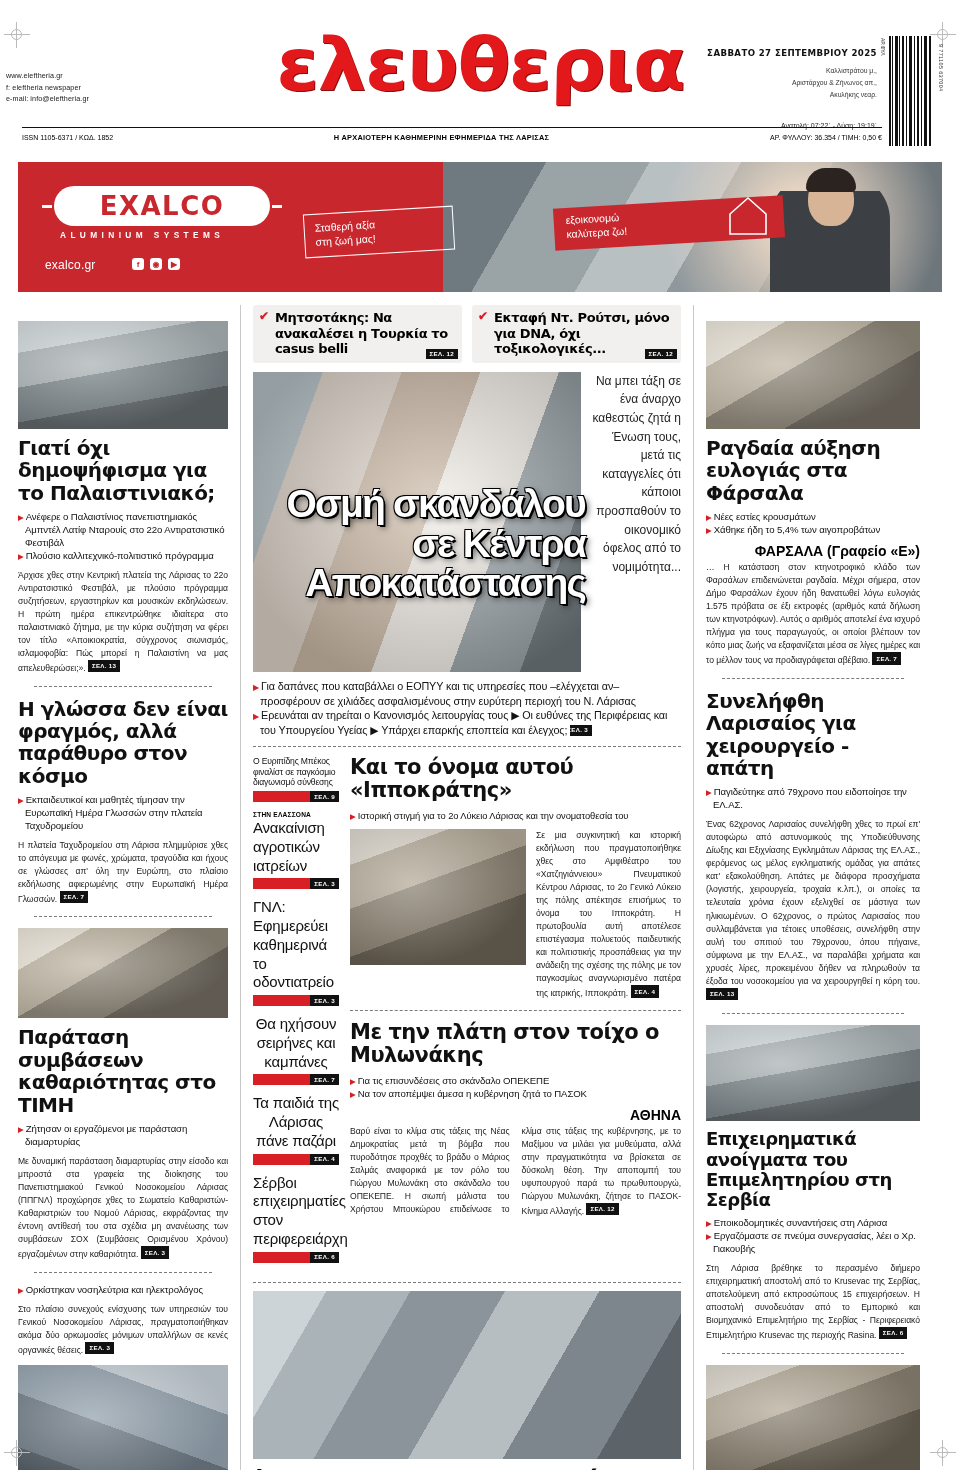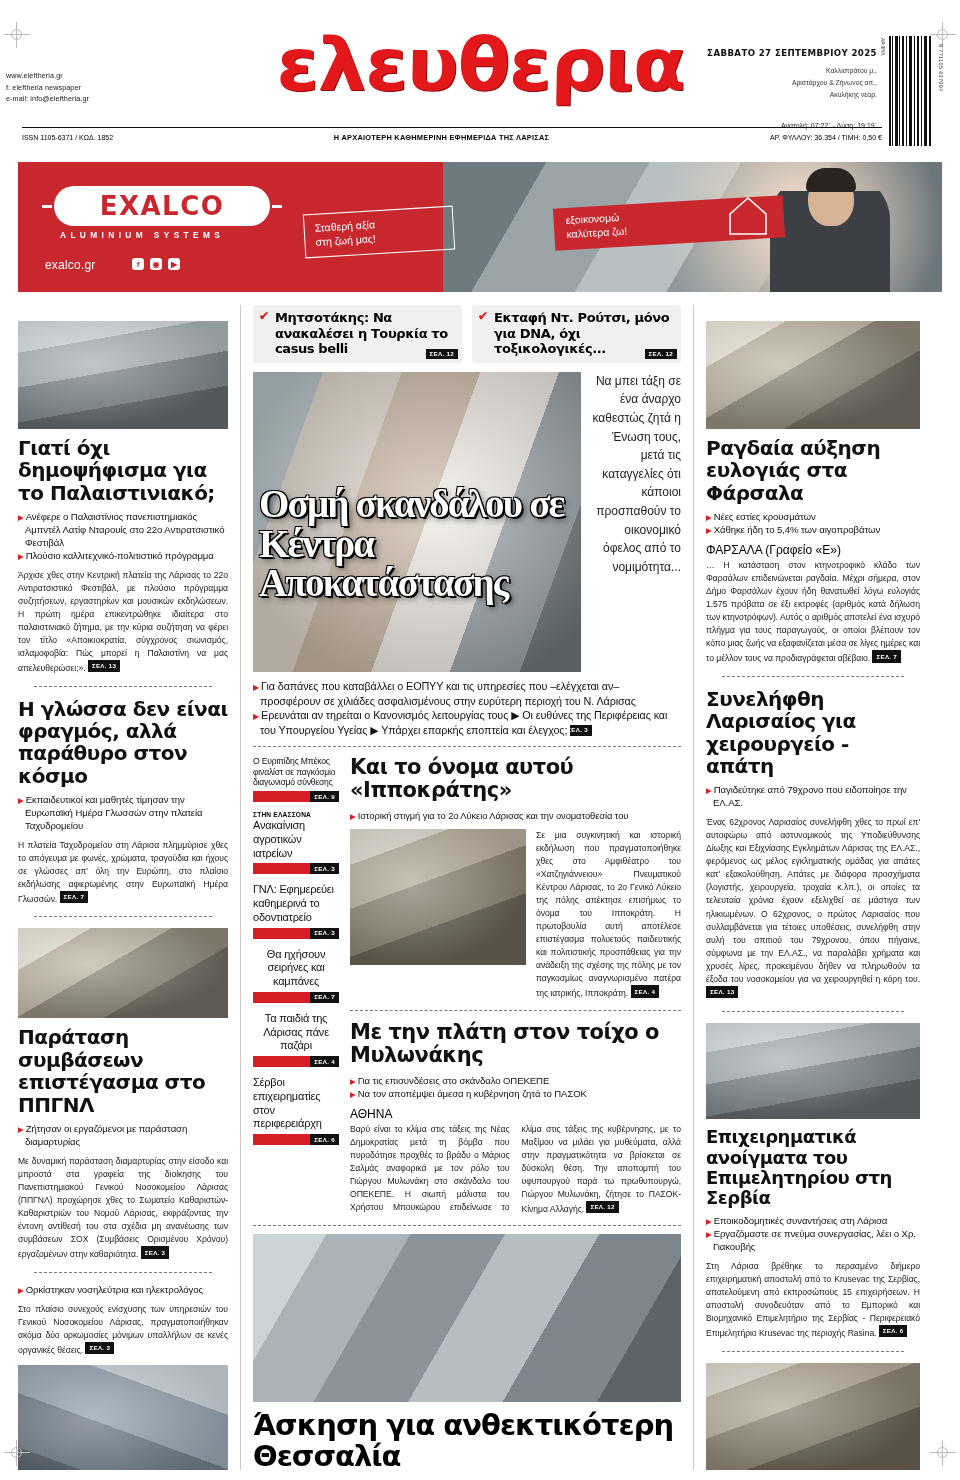--- a/index.html
+++ b/index.html
@@ -221,53 +221,54 @@
     background:
       linear-gradient(110deg,#b9c6cb 0 16%, #e0d6cb 16% 34%, #cbb9a6 34% 52%, #f0ece6 52% 70%, #9aa3a8 70% 86%, #6f787d 86% 100%);
     overflow:hidden;
   }
   .lead-photo::after {
     content:""; position:absolute; inset:0;
     background: radial-gradient(ellipse at 55% 45%, rgba(255,255,255,.35), rgba(0,0,0,.2) 78%);
   }
   .lead-title {
     position:absolute; left:6px; top:112px; width:326px; z-index:3;
-    font-family:Liberation Serif, serif; font-weight:700;
+    font-family:Liberation Sans, sans-serif; font-weight:700;
     font-size:39px; line-height:1.02; color:#fff; letter-spacing:-1.8px;
     text-shadow: 2px 2px 0 #000, -1px -1px 0 #000, 1px -1px 0 #000, -1px 1px 0 #000, 3px 3px 6px rgba(0,0,0,.6);
+    text-align: right;
   }
   .lead-side {
     position:absolute; right:0; top:0; width:94px;
     font-size:12px; line-height:1.55; text-align:right; color:#222;
   }
 
   .lead-bullets { margin-top:4px; }
   .lead-bullets .bullet { font-size:10.8px; line-height:1.36; }
   .lead-bullets .bullet::before { font-size:8px; }
 
   
   .briefs { width:86px; flex:0 0 86px; }
   .brief { margin-bottom:9px; }
   .brief .kicker { font-size:6.6px; font-weight:700; letter-spacing:.2px; margin-bottom:1px; }
   .brief .bt {
-    font-size:11px; line-height:1.25; color:#111; letter-spacing:-.2px;
+    font-size:15px; line-height:1.25; color:#111; letter-spacing:-.2px;
   }
   .brief .bt.ital { font-size:8.6px; }
   .brief .bt.ctr { text-align:center; }
   .brief .bar {
     margin-top:3px; height:11px; background:#d81f26; position:relative;
   }
   .brief .bar .sel { position:absolute; right:0; top:0; height:11px; line-height:8px; }
 
   
   .cstory { display:flex; gap:10px; }
   .cstory .ph { flex:0 0 176px; height:136px; }
   .cstory .tx { flex:1; }
   .two-col { column-count:2; column-gap:12px; }
-  .athina { font-weight:400; font-size:12px; margin-bottom:2px; }
+  .athina { font-weight:700; font-size:14px; margin-bottom:2px;text-align:right; }
 
   
   .wide-photo { width:100%; height:168px; margin-bottom:8px; }
   .wide-photo.wp {
     background:
       linear-gradient(120deg,#cdd4d8 0 14%, #aab3b8 14% 30%, #8b949a 30% 48%, #b7bec2 48% 66%, #7d868c 66% 84%, #5c646a 84% 100%);
   }
   h2.mega {
     font-family:"DejaVu Sans", sans-serif; font-weight:700;
     font-size:29px; line-height:1.06; letter-spacing:-1px; margin-bottom:6px;
@@ -385,21 +386,21 @@
           <div class="bullet">Εκπαιδευτικοί και μαθητές τίμησαν την Ευρωπαϊκή Ημέρα Γλωσσών στην πλατεία Ταχυδρομείου</div>
         </div>
         <div class="body"><span>Η πλατεία Ταχυδρομείου στη Λάρισα πλημμύρισε χθες το απόγευμα με φωνές, χρώματα, τραγούδια και ήχους σε γλώσσες απ' όλη την Ευρώπη, στο πλαίσιο εκδήλωσης αφιερωμένης στην Ευρωπαϊκή Ημέρα Γλωσσών.</span> <span class="sel">ΣΕΛ. 7</span></div>
       </div>
 
       <div class="dashes"></div>
 
       <div class="photo p2" style="height:90px;margin-bottom:8px;"></div>
 
       <div>
-        <h2 class="head">Παράταση συμβάσεων επιστέγασμα στο ΠΠΓΝΛ</h2>
+        <h2 class="head">Παράταση συμβάσεων καθαριότητας στο ΤΙΜΗ</h2>
         <div class="bullets">
           <div class="bullet">Ζήτησαν οι εργαζόμενοι με παράσταση διαμαρτυρίας</div>
         </div>
         <div class="body"><span>Με δυναμική παράσταση διαμαρτυρίας στην είσοδο και μπροστά στα γραφεία της διοίκησης του Πανεπιστημιακού Γενικού Νοσοκομείου Λάρισας (ΠΠΓΝΛ) προχώρησε χθες το Σωματείο Καθαριστών-Καθαριστριών του Νομού Λάρισας, εκφράζοντας την έντονη αντίθεσή του στα σχέδια μη ανανέωσης των συμβάσεων ΣΟΧ (Συμβάσεις Ορισμένου Χρόνου) εργαζομένων στην καθαριότητα.</span> <span class="sel">ΣΕΛ. 3</span></div>
       </div>
 
       <div class="dashes"></div>
 
       <div>
         <div class="bullets">

